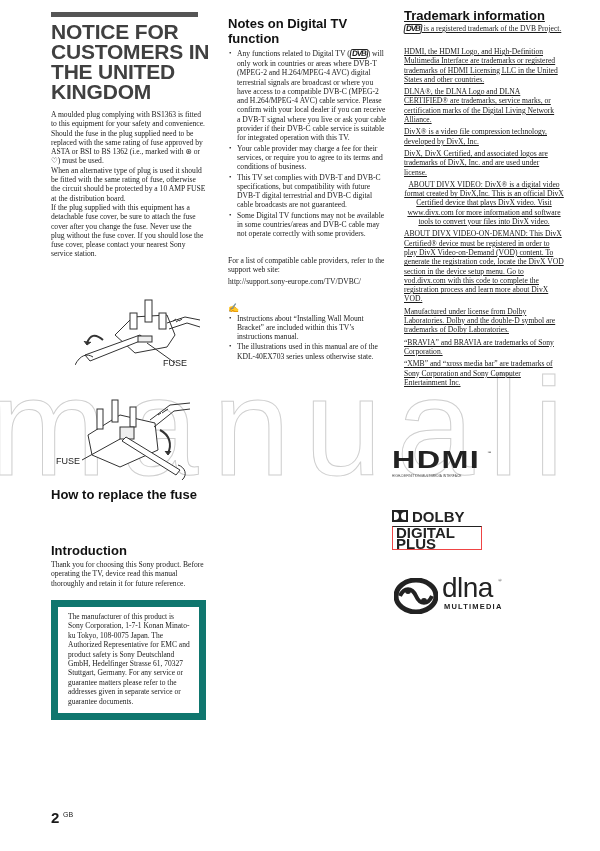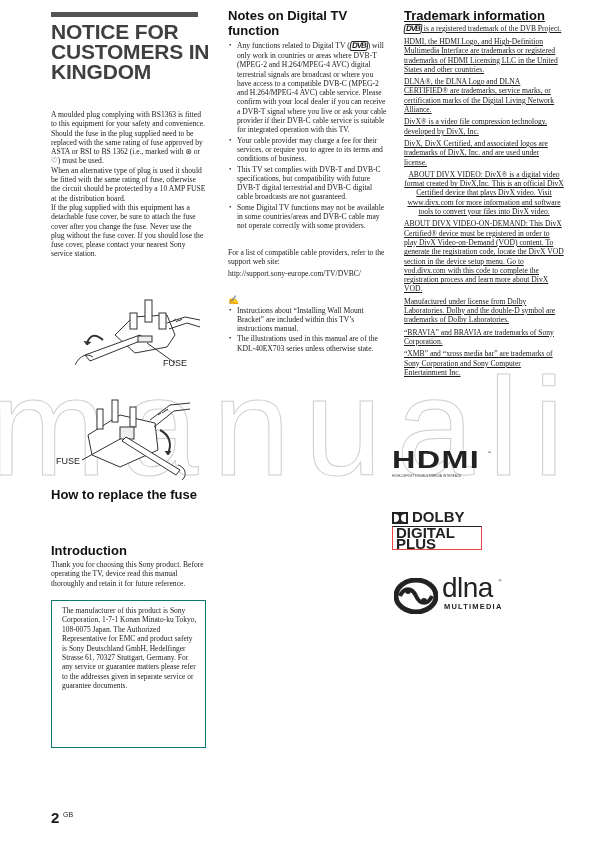--- a/index.html
+++ b/index.html
@@ -18,56 +18,57 @@
 
   .p { font-size: 7.6px; line-height: 9.3px; margin: 0; }
   .p + .p { margin-top: 0; }
 
   .bullets { list-style: none; margin: 0; padding: 0; }
   .bullets li { position: relative; padding-left: 9px; font-size: 7.6px; line-height: 9.3px; margin-bottom: 1px; }
   .bullets li::before { content: "•"; position: absolute; left: 1px; top: 0; font-size: 7px; }
 
   .dvb { display: inline-block; font-family: "Liberation Sans", sans-serif; font-weight: bold; font-size: 8px; line-height: 8px; letter-spacing: -1px; border: 1px solid #222; border-radius: 2px; padding: 0 1px; transform: skewX(-8deg); }
 
-  .notice-box { position: absolute; left: 51px; top: 600px; width: 155px; height: 148px; border: 1px solid #0f766e; box-sizing: border-box; padding: 5px 8px 20px 10px; }
+  .notice-box { position: absolute; left: 51px; top: 600px; width: 155px; height: 120px; border: 7px solid #0f766e; box-sizing: border-box; padding: 5px 8px 20px 10px; }
   .notice-box .p { font-size: 7.5px; line-height: 9.4px; }
 
   .page-num { position: absolute; left: 51px; top: 809px; font-family: "Liberation Sans", sans-serif; font-weight: bold; font-size: 15px; }
   .page-sfx { position: absolute; left: 63px; top: 811px; font-family: "Liberation Sans", sans-serif; font-size: 7px; }
 
   .fuse-label { font-family: "Liberation Sans", sans-serif; font-size: 9px; position: absolute; }
 
   .watermark { position: absolute; left: -10px; top: 372px; width: 620px; height: 120px; font-family: "Liberation Sans", sans-serif; font-size: 140px; line-height: 110px; color: transparent; -webkit-text-stroke: 1px #cfcfcf; letter-spacing: 14px; pointer-events: none; white-space: nowrap; }
 
   .hdmi-logo { position: absolute; left: 392px; top: 450px; width: 100px; }
   .hdmi-word { font-family: "Liberation Sans", sans-serif; font-weight: bold; font-size: 24px; line-height: 20px; color: #222; letter-spacing: 1px; transform: scaleX(1.35); transform-origin: left; display: inline-block; }
   .hdmi-sub { font-family: "Liberation Sans", sans-serif; font-size: 3.2px; color: #444; margin-top: 2px; letter-spacing: 0.1px; }
 
   .dolby-logo { position: absolute; left: 392px; top: 510px; width: 90px; }
-  .dolby-top { display: flex; align-items: flex-end; gap: 4px; }
+  .dolby-top { display: flex; align-items: flex-start; gap: 4px; }
   .dolby-dd { width: 16px; height: 12px; background: #222; position: relative; }
   .dolby-dd::before, .dolby-dd::after { content: ""; position: absolute; top: 2px; width: 5px; height: 8px; background: #fff; }
   .dolby-dd::before { left: 2px; border-radius: 0 5px 5px 0; }
   .dolby-dd::after { right: 2px; border-radius: 5px 0 0 5px; }
   .dolby-word { font-family: "Liberation Sans", sans-serif; font-weight: bold; font-size: 15px; line-height: 14px; color: #222; }
   .dolby-sub { margin-top: 2px; border: 1px solid #ef4444; border-top: 1px solid #222; font-family: "Liberation Sans", sans-serif; font-weight: bold; font-size: 15px; line-height: 11px; padding: 0 3px; display: inline-block; color: #222; }
 
   .dlna-logo { position: absolute; left: 394px; top: 578px; width: 110px; height: 40px; }
   .dlna-word { position: absolute; left: 48px; top: -4px; font-family: "Liberation Sans", sans-serif; font-size: 28px; line-height: 28px; color: #222; letter-spacing: -0.5px; }
   .dlna-sub { position: absolute; left: 50px; top: 24px; font-family: "Liberation Sans", sans-serif; font-weight: bold; font-size: 7.5px; letter-spacing: 1.2px; color: #222; }
 </style>
 </head>
 <body>
 
 <div class="watermark">manuali</div>
 
 <div class="topbar"></div>
 <div class="big-title">
   <div>NOTICE FOR</div>
   <div>CUSTOMERS IN</div>
+  <div>THE UNITED</div>
   <div>KINGDOM</div>
 </div>
 
 <div class="col col-left" style="top:110px; left:51px; width:156px;">
   <p class="p">A moulded plug complying with BS1363 is fitted to this equipment for your safety and convenience.</p>
   <p class="p">Should the fuse in the plug supplied need to be replaced with the same rating of fuse approved by ASTA or BSI to BS 1362 (i.e., marked with ⊛ or ♡) must be used.</p>
   <p class="p">When an alternative type of plug is used it should be fitted with the same rating of fuse, otherwise the circuit should be protected by a 10 AMP FUSE at the distribution board.</p>
   <p class="p">If the plug supplied with this equipment has a detachable fuse cover, be sure to attach the fuse cover after you change the fuse. Never use the plug without the fuse cover. If you should lose the fuse cover, please contact your nearest Sony service station.</p>
 </div>
 
@@ -116,40 +117,40 @@
 <div class="col" style="top:543px; left:51px; width:160px;">
   <h2 class="h2">Introduction</h2>
   <p class="p" style="margin-top:2px;">Thank you for choosing this Sony product. Before operating the TV, device read this manual thoroughly and retain it for future reference.</p>
 </div>
 
 <div class="notice-box">
   <p class="p">The manufacturer of this product is Sony Corporation, 1-7-1 Konan Minato-ku Tokyo, 108-0075 Japan. The Authorized Representative for EMC and product safety is Sony Deutschland GmbH, Hedelfinger Strasse 61, 70327 Stuttgart, Germany. For any service or guarantee matters please refer to the addresses given in separate service or guarantee documents.</p>
 </div>
 
 <div class="col col-mid" style="top:9px;">
-  <h2 class="h2" style="line-height:14.5px;">Notes on Digital TV function</h2>
+  <h2 class="h2" style="line-height:14.5px;margin-top:8px;">Notes on Digital TV function</h2>
   <ul class="bullets" style="margin-top:3px;">
     <li><span>Any functions related to Digital TV (</span><span class="dvb">DVB</span><span>) will only work in countries or areas where DVB-T (MPEG-2 and H.264/MPEG-4 AVC) digital terrestrial signals are broadcast or where you have access to a compatible DVB-C (MPEG-2 and H.264/MPEG-4 AVC) cable service. Please confirm with your local dealer if you can receive a DVB-T signal where you live or ask your cable provider if their DVB-C cable service is suitable for integrated operation with this TV.</span></li>
     <li>Your cable provider may charge a fee for their services, or require you to agree to its terms and conditions of business.</li>
     <li>This TV set complies with DVB-T and DVB-C specifications, but compatibility with future DVB-T digital terrestrial and DVB-C digital cable broadcasts are not guaranteed.</li>
     <li>Some Digital TV functions may not be available in some countries/areas and DVB-C cable may not operate correctly with some providers.</li>
   </ul>
   <p class="p" style="margin-top:17px;">For a list of compatible cable providers, refer to the support web site:</p>
   <p class="p" style="margin-top:3px; word-break:break-all;">http://support.sony-europe.com/TV/DVBC/</p>
   <div style="margin-top:16px; font-size:9px; line-height:10px;">✍</div>
   <ul class="bullets" style="margin-top:1px;">
     <li>Instructions about “Installing Wall Mount Bracket” are included within this TV’s instructions manual.</li>
     <li>The illustrations used in this manual are of the KDL-40EX703 series unless otherwise state.</li>
   </ul>
 </div>
 
 <div class="col col-right" style="top:8px;">
   <h2 class="h2">Trademark information</h2>
   <p class="p" style="margin-top:1px;"><span class="dvb">DVB</span><span> is a registered trademark of the DVB Project.</span></p>
-  <p class="p" style="margin-top:3px;">HDMI, the HDMI Logo, and High-Definition Multimedia Interface are trademarks or registered trademarks of HDMI Licensing LLC in the United States and other countries.</p>
+  <p class="p" style="margin-top:13px;">HDMI, the HDMI Logo, and High-Definition Multimedia Interface are trademarks or registered trademarks of HDMI Licensing LLC in the United States and other countries.</p>
   <p class="p" style="margin-top:3px;">DLNA®, the DLNA Logo and DLNA CERTIFIED® are trademarks, service marks, or certification marks of the Digital Living Network Alliance.</p>
   <p class="p" style="margin-top:3px;">DivX® is a video file compression technology, developed by DivX, Inc.</p>
   <p class="p" style="margin-top:3px;">DivX, DivX Certified, and associated logos are trademarks of DivX, Inc. and are used under license.</p>
   <p class="p" style="margin-top:3px;text-align:center;">ABOUT DIVX VIDEO: DivX® is a digital video format created by DivX,Inc. This is an official DivX Certified device that plays DivX video. Visit www.divx.com for more information and software tools to convert your files into DivX video.</p>
   <p class="p" style="margin-top:3px;">ABOUT DIVX VIDEO-ON-DEMAND: This DivX Certified® device must be registered in order to play DivX Video-on-Demand (VOD) content. To generate the registration code, locate the DivX VOD section in the device setup menu. Go to vod.divx.com with this code to complete the registration process and learn more about DivX VOD.</p>
   <p class="p" style="margin-top:3px;">Manufactured under license from Dolby Laboratories. Dolby and the double-D symbol are trademarks of Dolby Laboratories.</p>
   <p class="p" style="margin-top:3px;">“BRAVIA” and BRAVIA are trademarks of Sony Corporation.</p>
   <p class="p" style="margin-top:3px;">“XMB” and “xross media bar” are trademarks of Sony Corporation and Sony Computer Entertainment Inc.</p>
 </div>
 

